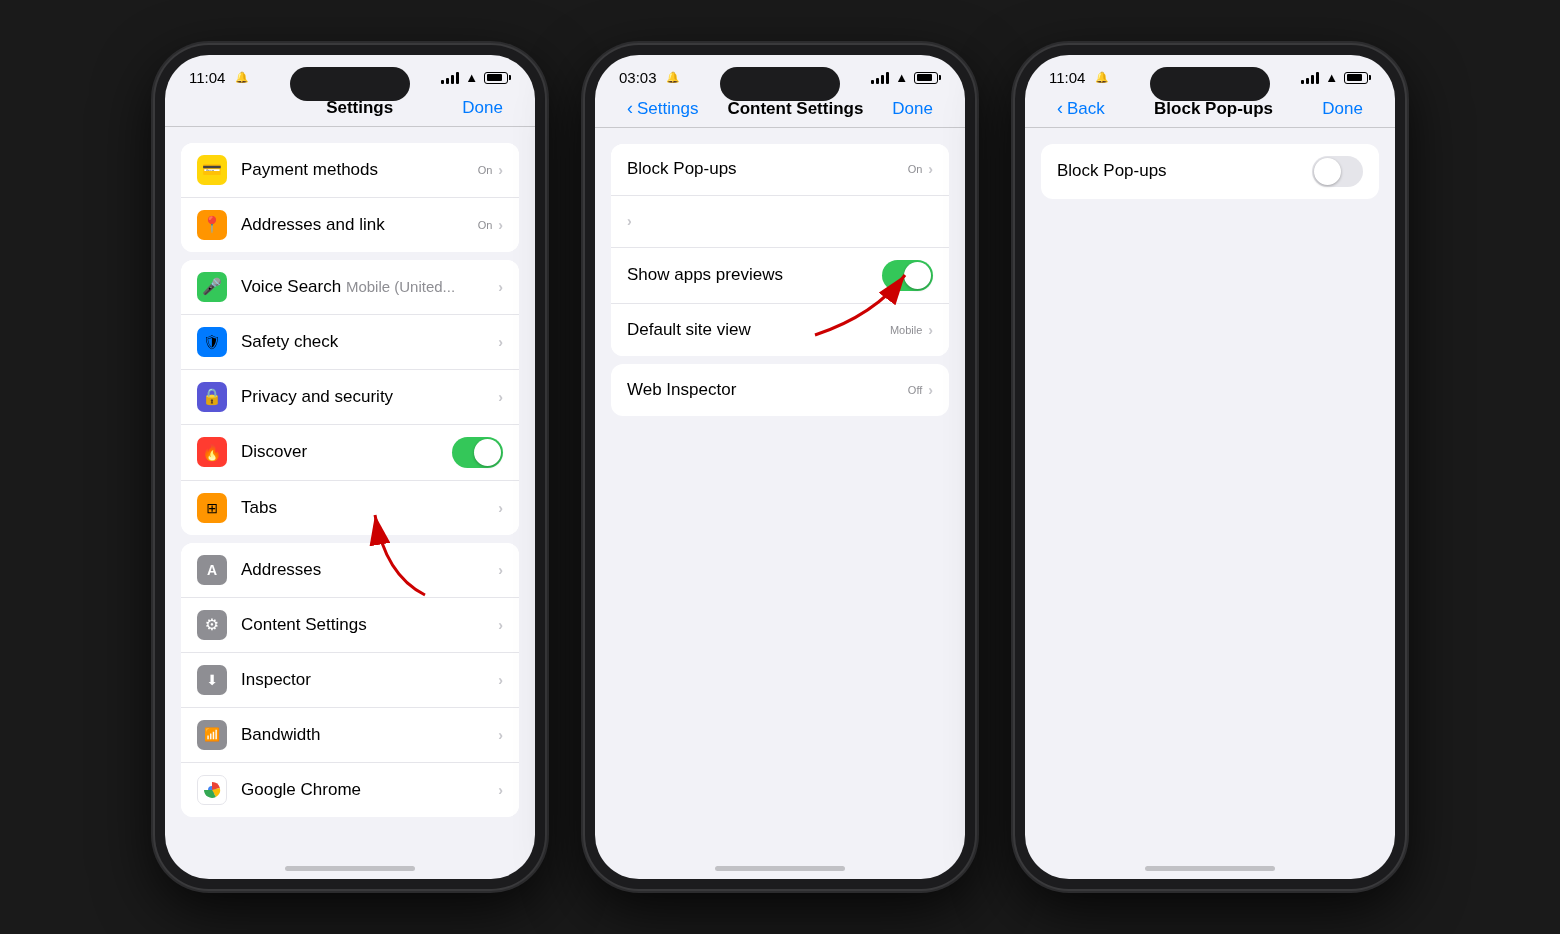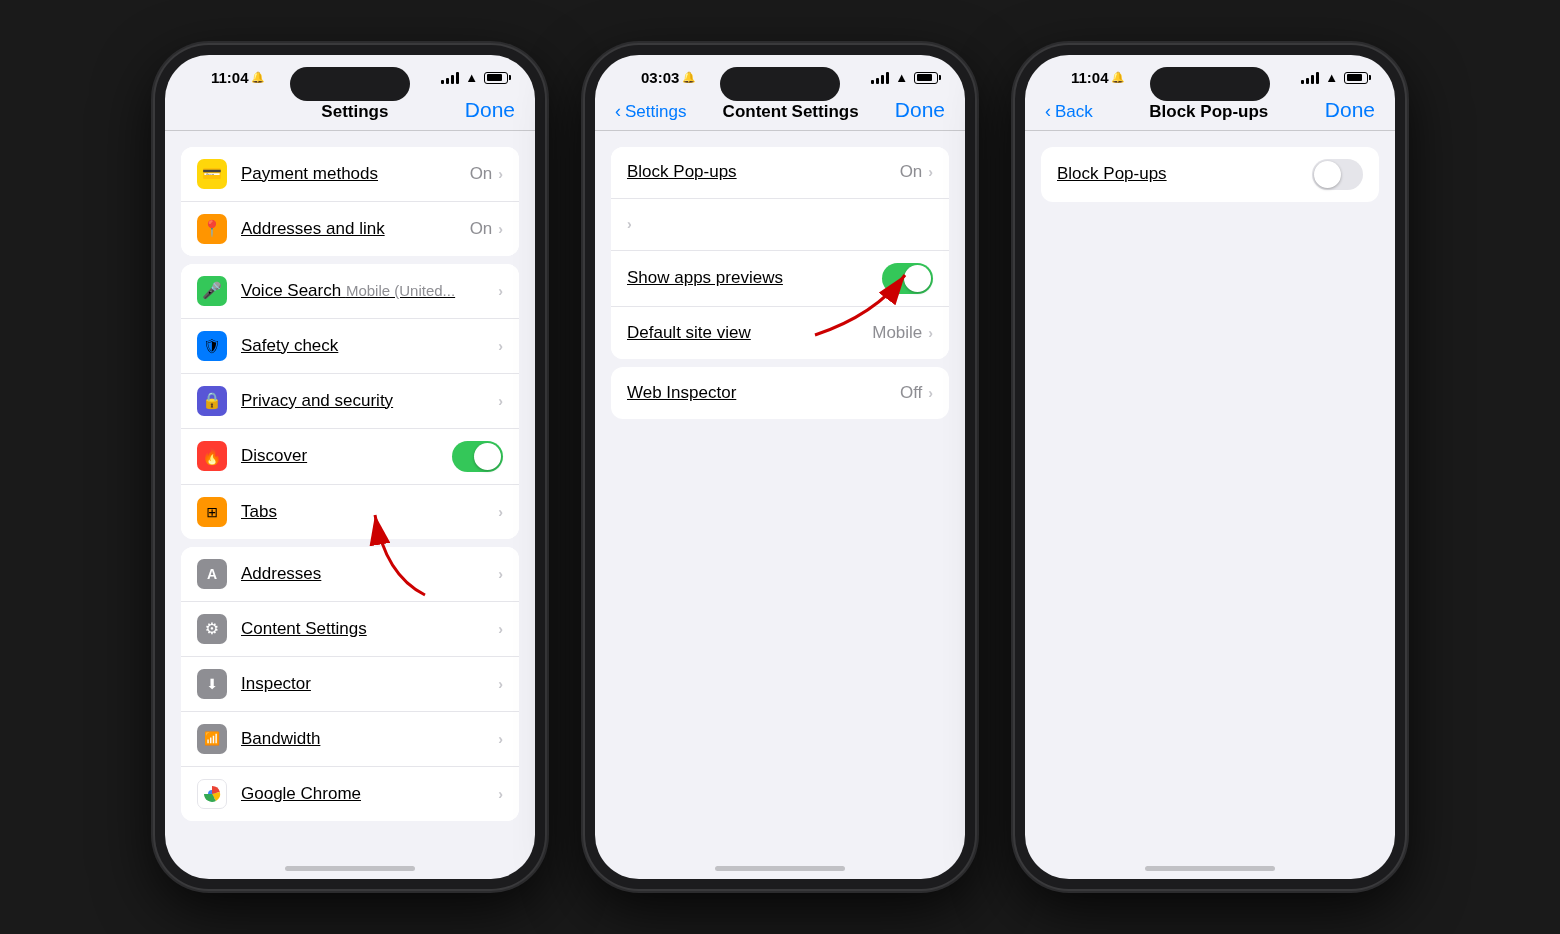--- a/index.html
+++ b/index.html
@@ -61,25 +61,24 @@
       padding: 14px 24px 8px;
       font-size: 15px;
       font-weight: 600;
       color: #000;
       position: relative;
       z-index: 10;
     }
 
     .status-time {
       font-size: 15px;
-      font-weight: 700;
-      display: flex;
-      align-items: center;
-      gap: 3px;
-      margin-left: 22px;
+      font-weight: 400;
+      display: flex;
+      align-items: center;
+      gap: 10px;
     }
 
     .status-icons {
       display: flex;
       align-items: center;
       gap: 6px;
       font-size: 12px;
     }
 
     .signal-bars {
@@ -127,43 +126,43 @@
       width: 2px;
       height: 5px;
       background: #000;
       border-radius: 0 1px 1px 0;
     }
 
     
     .nav-bar {
       display: flex;
       justify-content: space-between;
-      align-items: flex-end;
-      padding: 4px 20px 8px;
+      align-items: center;
+      padding: 4px 32px 8px;
       background: transparent;
     }
 
     .nav-back {
       color: #007aff;
       font-size: 17px;
       display: flex;
       align-items: center;
       gap: 4px;
       cursor: pointer;
     }
 
     .nav-title {
       font-size: 17px;
       font-weight: 600;
       color: #000;
     }
 
     .nav-done {
       color: #007aff;
-      font-size: 21px;
+      font-size: 17px;
       font-weight: 400;
       cursor: pointer;
     }
 
     
     .settings-section {
       background: #fff;
       border-radius: 12px;
       margin: 8px 16px;
       overflow: hidden;
@@ -192,25 +191,24 @@
       align-items: center;
       justify-content: center;
       font-size: 16px;
       flex-shrink: 0;
     }
 
     .row-label {
       flex: 1;
       font-size: 17px;
       color: #000;
-      text-decoration: underline;
     }
 
     .row-value {
-      font-size: 17px;
+      font-size: 11px;
       color: #8e8e93;
       margin-right: 6px;
     }
 
     .row-chevron {
       color: #c7c7cc;
       font-size: 14px;
       font-weight: 600;
     }
 

